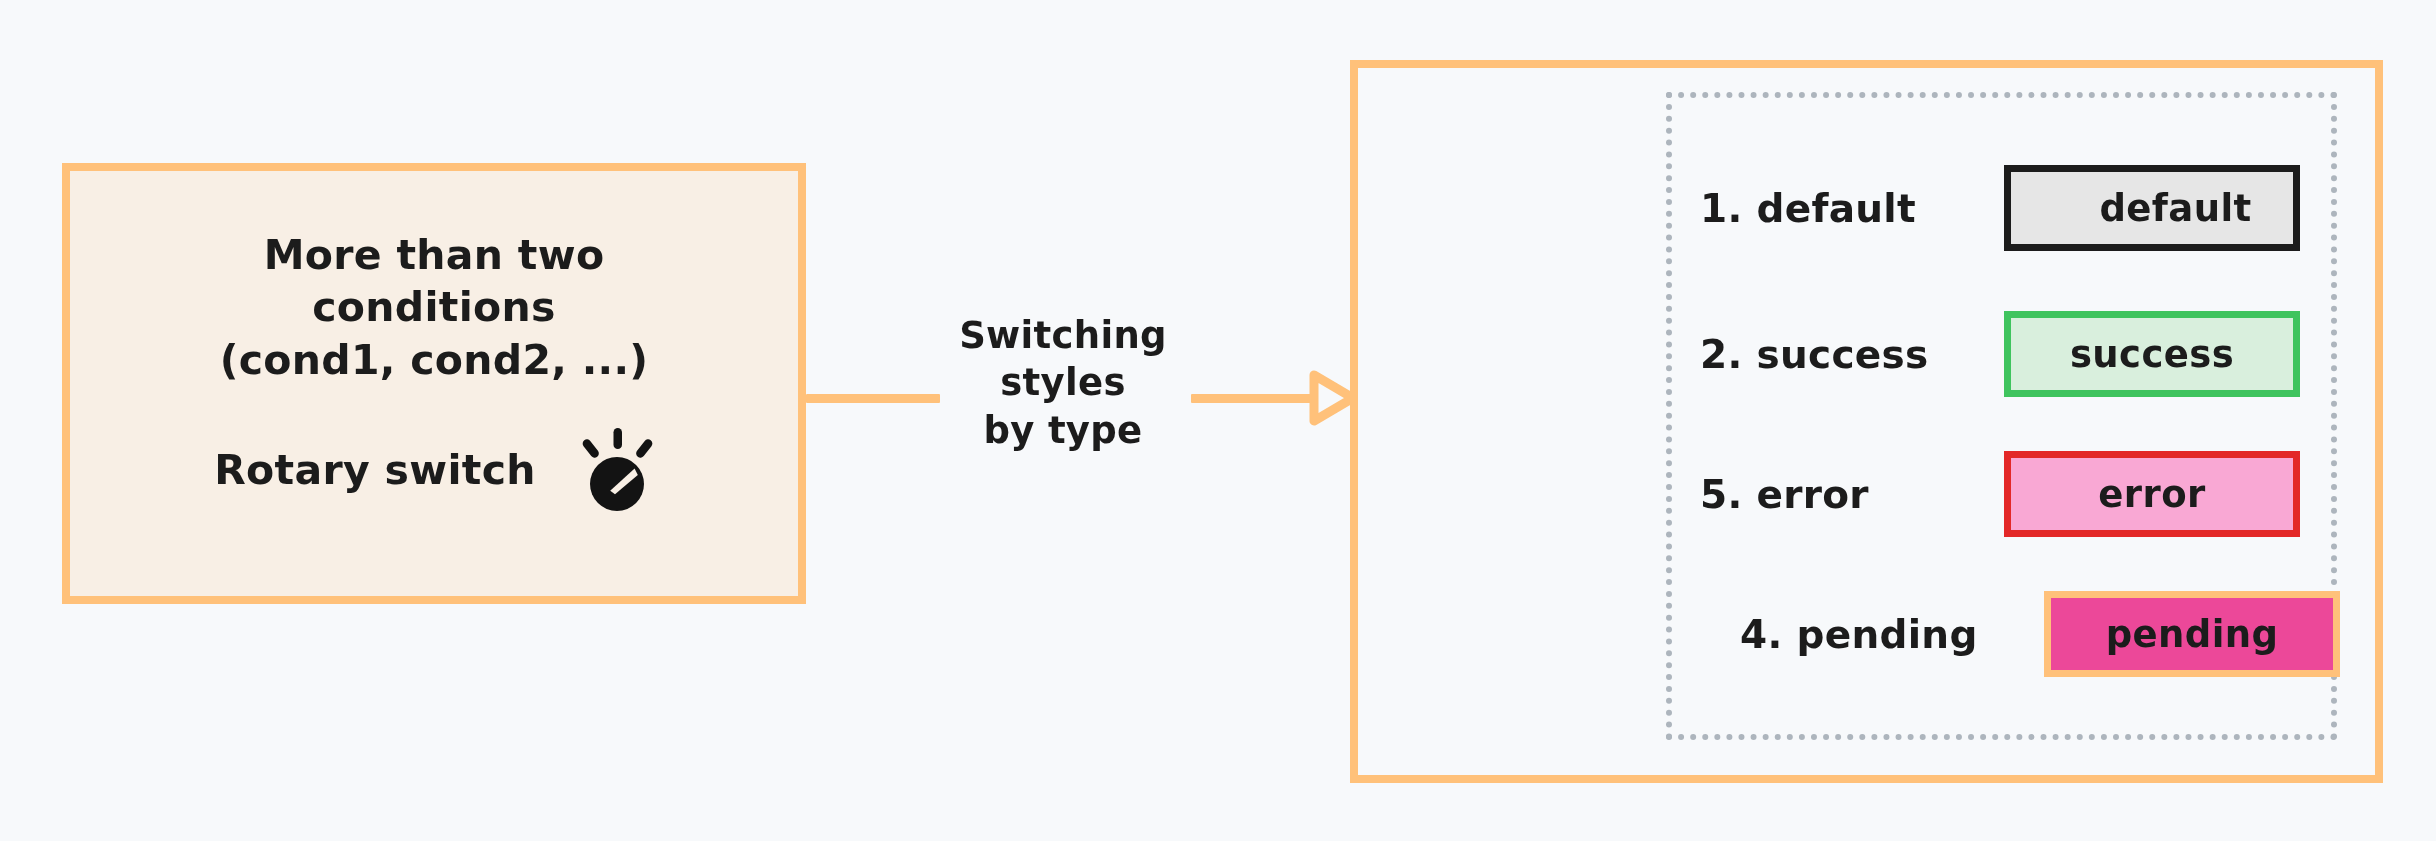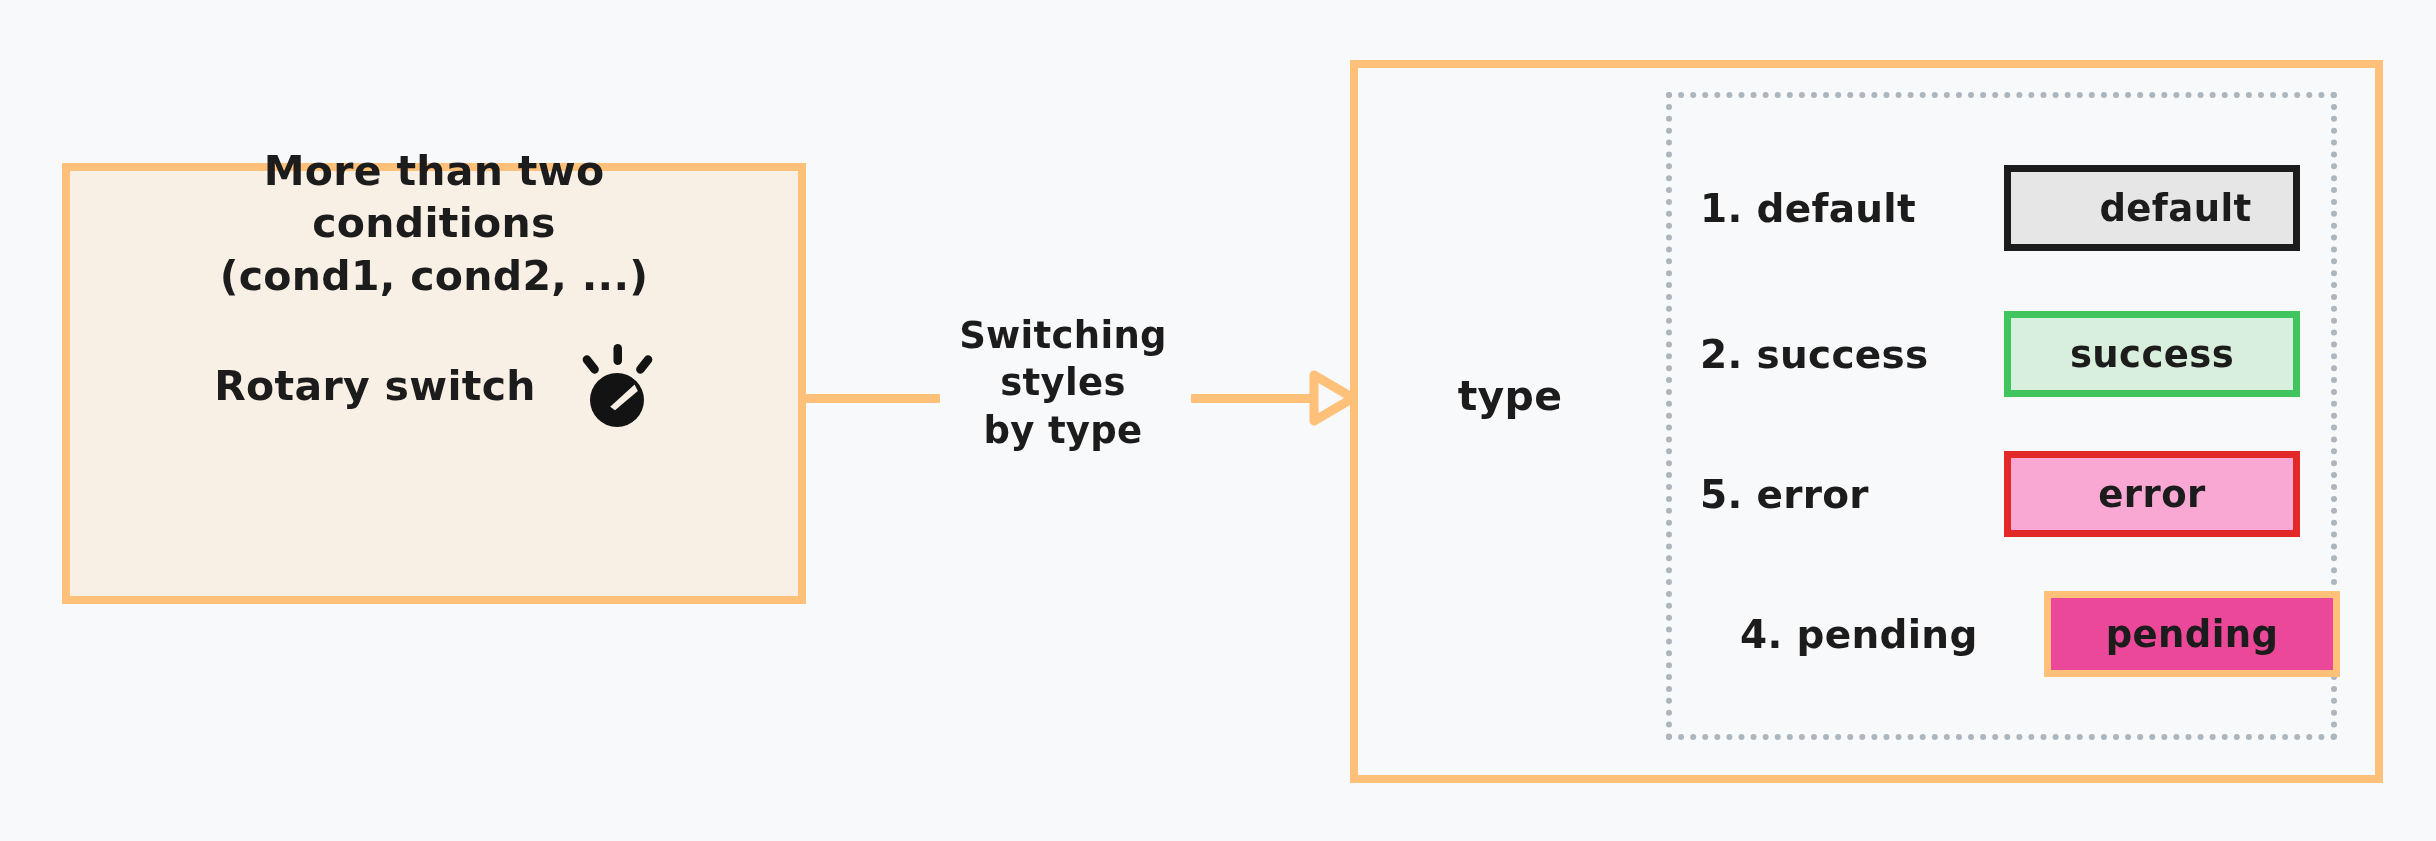--- a/index.html
+++ b/index.html
@@ -26,21 +26,21 @@
     left: 62px;
     top: 163px;
     width: 744px;
     height: 441px;
     box-sizing: border-box;
     border: 8px solid #7f1d1d;
     background: #f8efe5;
     display: flex;
     flex-direction: column;
     align-items: center;
-    justify-content: flex-start;
+    justify-content: center;
   }
   #source-title {
     font-size: 41px;
     font-weight: 700;
     color: #1c1c1c;
     line-height: 1.28;
     text-align: center;
     letter-spacing: 0.3px;
     margin-top: -26px;
     white-space: pre-line;
@@ -192,21 +192,20 @@
   <div class="conn-seg" id="conn-left-seg" style="background: rgb(255, 193, 122);"></div>
   <div id="conn-label">Switching
 styles
 by type</div>
   <div class="conn-seg" id="conn-right-seg" style="background: rgb(255, 193, 122);"></div>
   <svg id="conn-arrowhead" viewBox="0 0 56 60" xmlns="http://www.w3.org/2000/svg">
     <path d="M 9 7 L 48 30 L 9 53 Z" fill="none" stroke="#ffc17a" stroke-width="9" stroke-linejoin="round" stroke-linecap="round"></path>
   </svg>
 
   <div id="target-panel" style="border-color: rgb(255, 193, 122);"></div>
-  <div id="type-label">type</div>
   <div id="variants-dotted-box" style="border-color: rgb(173, 181, 189);"></div>
 
   <div id="variant-rows">
       <div class="variant-row" style="top: 165px;">
         <span class="variant-label">1. default</span>
         <div class="variant-chip" style="border-color: rgb(28, 28, 28); background: rgb(230, 230, 230); padding-left: 47px;">default</div>
       </div>
       <div class="variant-row" style="top: 311px;">
         <span class="variant-label">2. success</span>
         <div class="variant-chip" style="border-color: rgb(63, 196, 94); background: rgb(217, 239, 221);">success</div>

